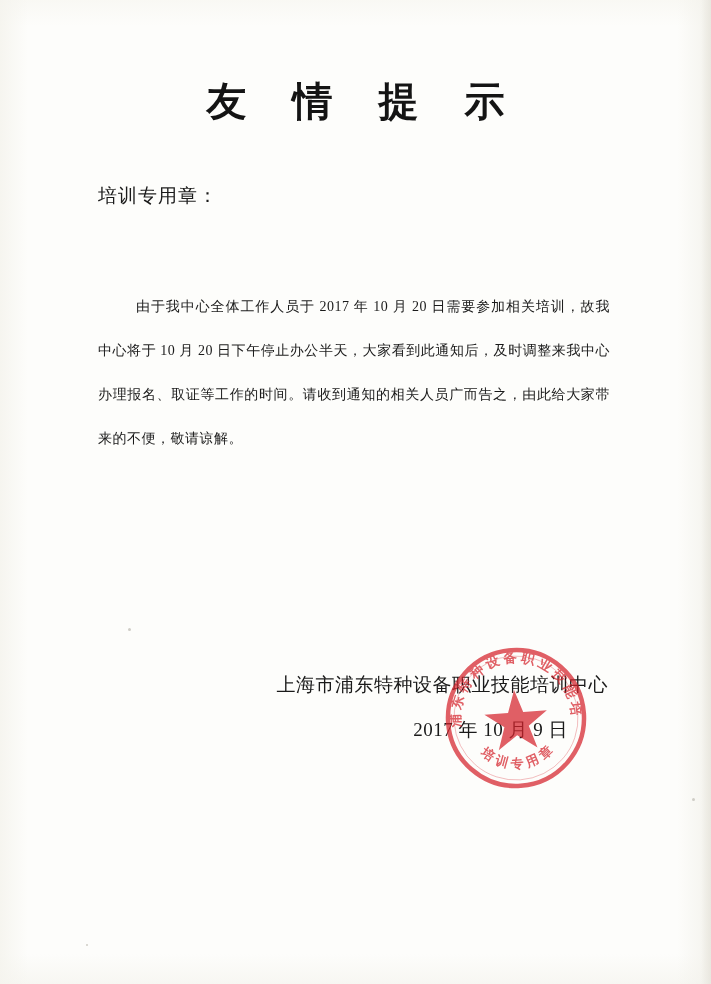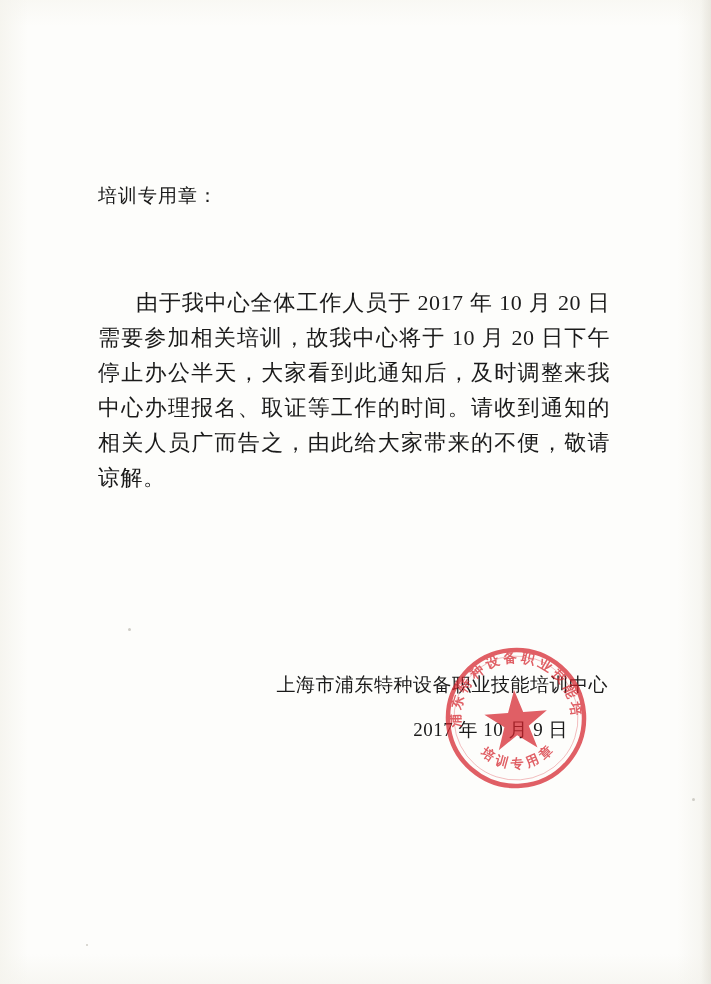--- a/index.html
+++ b/index.html
@@ -59,22 +59,22 @@
     font-size: 19px;
     color: #1a1a1a;
     letter-spacing: 1px;
   }
 
   .body-text {
     position: absolute;
     top: 285px;
     left: 98px;
     width: 512px;
-    font-size: 22px;
-    line-height: 35px;
+    font-size: 14px;
+    line-height: 44px;
     color: #1a1a1a;
     text-align: justify;
     text-justify: inter-ideograph;
     text-indent: 38px;
     letter-spacing: 0.5px;
   }
 
   .signature-block {
     position: absolute;
     top: 672px;
@@ -133,20 +133,21 @@
 <body>
 
 <div class="page">
   <div class="paper-tint"></div>
   <div class="edge-right"></div>
 
   <div class="speck" style="left:128px;top:628px;width:3px;height:3px;"></div>
   <div class="speck" style="left:692px;top:798px;width:3px;height:3px;"></div>
   <div class="speck" style="left:86px;top:944px;width:2px;height:2px;"></div>
 
+  <div class="title">友 情 提 示</div>
 
   <div class="salutation">培训专用章：</div>
 
   <div class="body-text">由于我中心全体工作人员于 2017 年 10 月 20 日需要参加相关培训，故我中心将于 10 月 20 日下午停止办公半天，大家看到此通知后，及时调整来我中心办理报名、取证等工作的时间。请收到通知的相关人员广而告之，由此给大家带来的不便，敬请谅解。</div>
 
   <div class="signature-block">
     <span class="sign-org">上海市浦东特种设备职业技能培训中心</span>
     <span class="sign-date">2017 年 10 月 9 日</span>
   </div>
 

